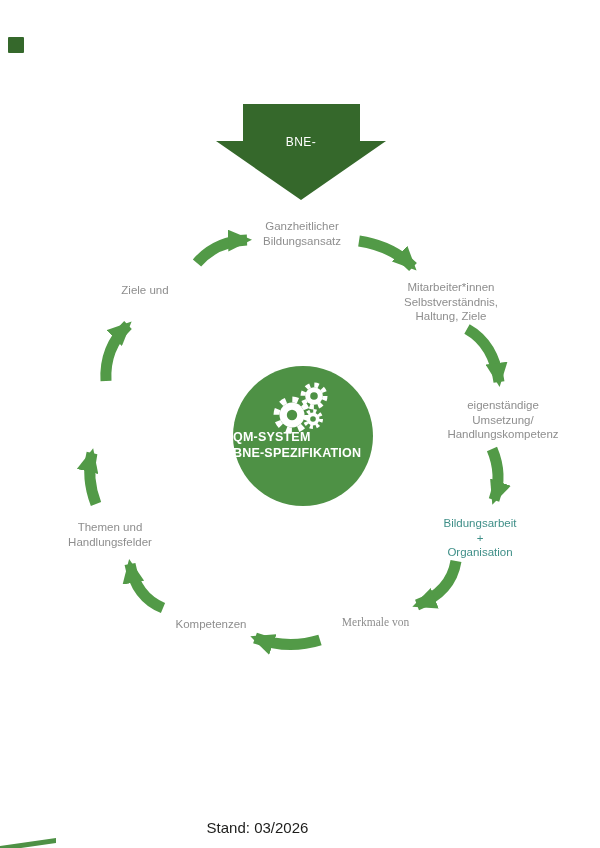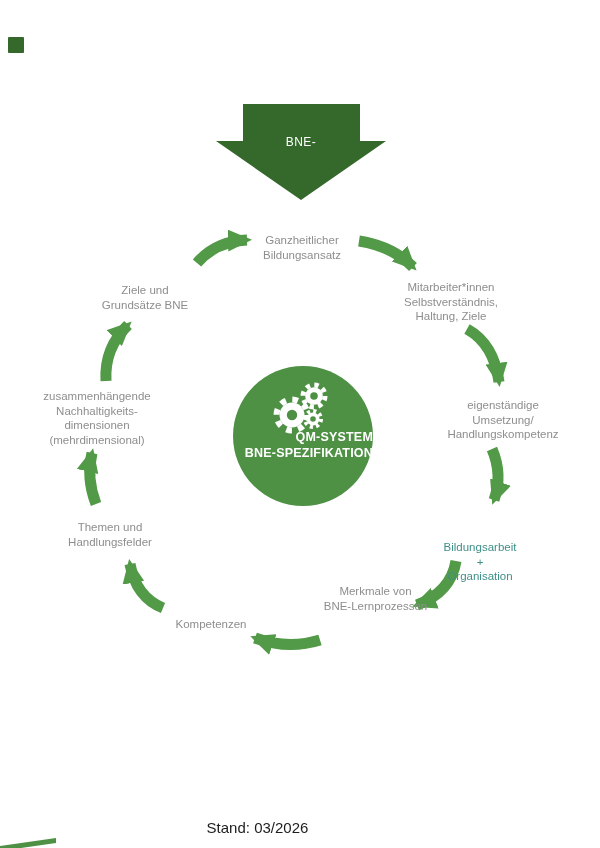--- a/index.html
+++ b/index.html
@@ -1,21 +1,21 @@
 <!DOCTYPE html>
 <html style="--dark-green: #35682b; --circle-green: #4e9145; --arrow-green: #529a47; --label-gray: #8e8e8e; --teal: #3f8f88; --footer-text: #1d1d1b;"><head>
 <meta charset="utf-8">
 <style>
   html,body{margin:0;padding:0;background:#fff;}
   .page{position:relative;width:600px;height:848px;background:#fff;overflow:hidden;
         font-family:"Liberation Sans",sans-serif;}
   .overlay{position:absolute;left:0;top:0;width:600px;height:848px;pointer-events:none;}
   .circle{position:absolute;left:233px;top:366px;width:140px;height:140px;border-radius:50%;
           background:var(--circle-green,#4e9145);}
-  .circle-text{position:absolute;left:233px;top:430px;width:140px;text-align:right;
+  .circle-text{position:absolute;left:233px;top:430px;width:140px;text-align:left;
           color:#fff;font-weight:bold;font-size:12.5px;line-height:15.5px;letter-spacing:.2px;}
   .toparrow-text{position:absolute;left:216px;top:121px;width:170px;text-align:center;
           color:#fff;font-weight:normal;font-size:12px;line-height:19px;letter-spacing:.4px;margin-top:12px;}
   .label{position:absolute;text-align:center;font-size:11.5px;line-height:14.6px;}
   .label .ln{display:block;}
   .gray{color:var(--label-gray,#8e8e8e);}
   .teal{color:var(--teal,#3f8f88);}
   .footer{position:absolute;left:190px;top:819px;width:135px;text-align:center;
           font-size:15px;color:var(--footer-text,#1d1d1b);}
   .carrow{fill:none;stroke:var(--arrow-green,#529a47);stroke-width:11px;}
@@ -71,64 +71,56 @@
 
   <div class="toparrow-text">
     <span class="ln" style="display:block">BNE-</span>
   </div>
 
   <div class="circle-text">
     <span class="ln" style="display:block">QM-SYSTEM</span>
     <span class="ln" style="display:block">BNE-SPEZIFIKATION</span>
   </div>
 
-  <div class="label gray" style="left:222px;top:233px;width:160px;">
+  <div class="label gray" style="left:222px;top:219px;width:160px;">
     <span class="ln">Ganzheitlicher</span>
     <span class="ln">Bildungsansatz</span>
   </div>
 
   <div class="label gray" style="left:371px;top:280px;width:160px;">
     <span class="ln">Mitarbeiter*innen</span>
     <span class="ln">Selbstverständnis,</span>
     <span class="ln">Haltung, Ziele</span>
   </div>
 
   <div class="label gray" style="left:423px;top:398px;width:160px;">
     <span class="ln">eigenständige</span>
     <span class="ln">Umsetzung/</span>
     <span class="ln">Handlungskompetenz</span>
   </div>
 
-  <div class="label teal" style="left:410px;top:540px;width:140px;">
+  <div class="label teal" style="left:410px;top:516px;width:140px;">
     <span class="ln">Bildungsarbeit</span>
     <span class="ln">+</span>
     <span class="ln">Organisation</span>
   </div>
 
-  <div class="label gray" style="left:293px;top:584px;width:165px;">
+  <div class="label gray" style="left:293px;top:615px;width:165px;font-family:Liberation Serif, serif;">
     <span class="ln">Merkmale von</span>
-    <span class="ln">BNE-Lernprozessen</span>
   </div>
 
   <div class="label gray" style="left:151px;top:617px;width:120px;">
     <span class="ln">Kompetenzen</span>
   </div>
 
   <div class="label gray" style="left:40px;top:520px;width:140px;">
     <span class="ln">Themen und</span>
     <span class="ln">Handlungsfelder</span>
   </div>
 
-  <div class="label gray" style="left:22px;top:389px;width:150px;">
-    <span class="ln">zusammenhängende</span>
-    <span class="ln">Nachhaltigkeits-</span>
-    <span class="ln">dimensionen</span>
-    <span class="ln">(mehrdimensional)</span>
-  </div>
 
   <div class="label gray" style="left:75px;top:283px;width:140px;text-align:center;">
     <span class="ln">Ziele und</span>
-    <span class="ln">Grundsätze BNE</span>
   </div>
 
   <div class="footer">Stand: 03/2026</div>
 
 </div>
 
 </body></html>

